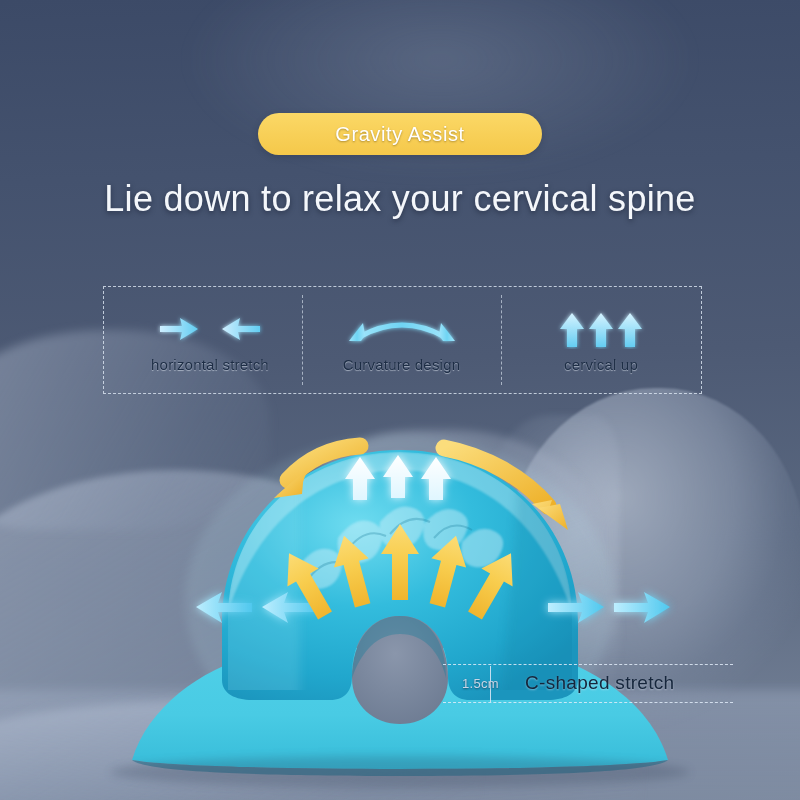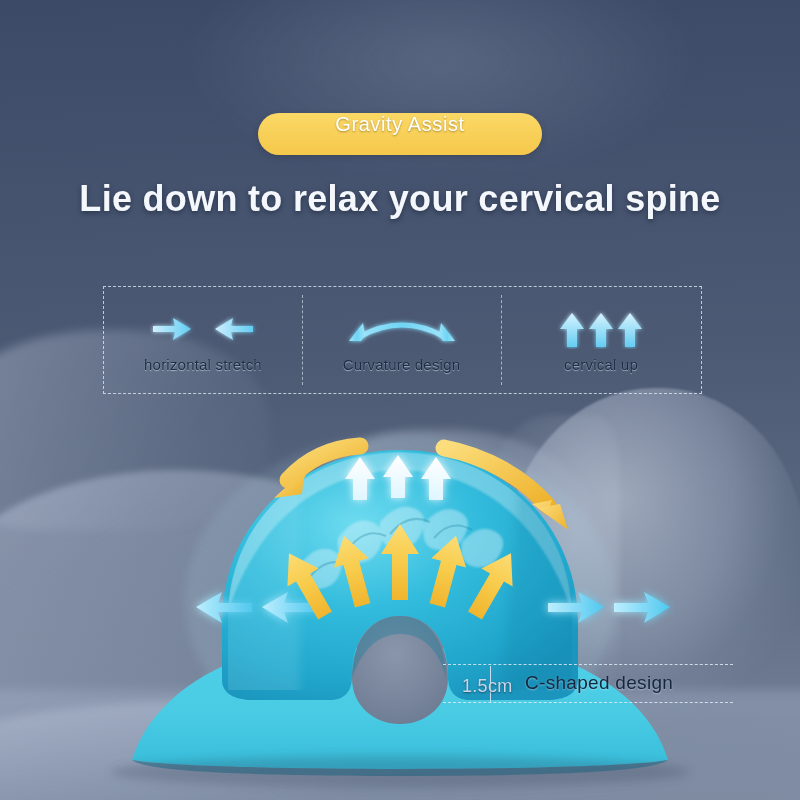--- a/index.html
+++ b/index.html
@@ -59,30 +59,30 @@
     position:absolute;left:180px;top:-60px;width:520px;height:240px;
     border-radius:50%;
     background:radial-gradient(ellipse at center,rgba(190,203,222,.20),rgba(0,0,0,0) 70%);
     filter:blur(10px);
   }
 
   
   .badge{
     position:absolute;left:258px;top:113px;width:284px;height:42px;
     border-radius:21px;background:linear-gradient(180deg,#fbd866,#f5c84a);
-    display:flex;align-items:flex-start;justify-content:center;
+    display:flex;align-items:center;justify-content:center;
     box-shadow:0 2px 6px rgba(30,40,60,.25);
   }
   .badge span{
     font-size:20px;color:#ffffff;letter-spacing:.6px;
     text-shadow:0 1px 2px rgba(80,60,10,.45);
   }
   .headline{
     position:absolute;left:0;top:178px;width:800px;text-align:center;
-    font-size:36px;color:#f4f7fb;letter-spacing:.3px;font-weight:700;
+    font-size:36px;color:#f4f7fb;letter-spacing:.3px;font-weight:400;
     text-shadow:0 2px 5px rgba(20,28,45,.55);
   }
 
   
   .panel{
     position:absolute;left:103px;top:286px;width:597px;height:106px;
     border:1px dashed rgba(222,232,244,.80);
   }
   .panel .divider{
     position:absolute;top:8px;bottom:8px;width:0;
@@ -99,21 +99,21 @@
   }
 
   
   .pillow-wrap{position:absolute;left:0;top:0;width:800px;height:800px;}
 
   
   .dim-line{
     position:absolute;height:0;border-top:1px dashed rgba(225,235,248,.85);
   }
   .dim-label{
-    position:absolute;font-size:18px;color:#c9d6e6;letter-spacing:.3px;
+    position:absolute;font-size:13px;color:#c9d6e6;letter-spacing:.3px;
     text-shadow:0 1px 2px rgba(20,30,50,.6);
   }
   .cshape-label{
     position:absolute;left:525px;top:672px;font-size:19px;color:#16263c;
     letter-spacing:.3px;text-shadow:0 1px 2px rgba(230,240,250,.45);
   }
   .tick{position:absolute;width:0;border-left:1px solid rgba(215,228,244,.9);}
 </style>
 </head>
 <body>
@@ -135,21 +135,21 @@
     <span>Gravity Assist</span>
   </div>
 
   <div class="headline">Lie down to relax your cervical spine</div>
 
   <div class="panel">
 
     <div class="divider" style="left:198px;"></div>
     <div class="divider" style="left:397px;"></div>
 
-    <div class="cell" style="left:0;width:198px;">
+    <div class="cell" style="left:7px;width:198px;">
       <div class="glyph">
         <svg width="120" height="34" viewBox="0 0 120 34">
           <defs>
             <linearGradient id="cg1" x1="0" y1="0" x2="1" y2="0">
               <stop offset="0" stop-color="#cdeeff"></stop>
                 <stop offset="1" stop-color="#62cdf2"></stop>
             </linearGradient>
             <filter id="gl1" x="-60%" y="-60%" width="220%" height="220%">
               <feGaussianBlur stdDeviation="2.2" result="b"></feGaussianBlur>
               <feMerge>
@@ -358,16 +358,16 @@
 
       <ellipse cx="400" cy="772" rx="290" ry="16" fill="#2a3750" opacity=".22" filter="url(#rimBlur)"></ellipse>
     </svg>
   </div>
 
   <div>
     <div class="dim-line" style="left:443px;top:664px;width:290px;"></div>
     <div class="dim-line" style="left:443px;top:702px;width:290px;"></div>
     <div class="tick" style="left:490px;top:666px;height:36px;"></div>
     <div class="dim-label" style="left:462px;top:676px;">1.5cm</div>
-    <div class="cshape-label">C-shaped design</div>
+    <div class="cshape-label">C-shaped stretch</div>
   </div>
 
 </div>
 
 </body></html>

